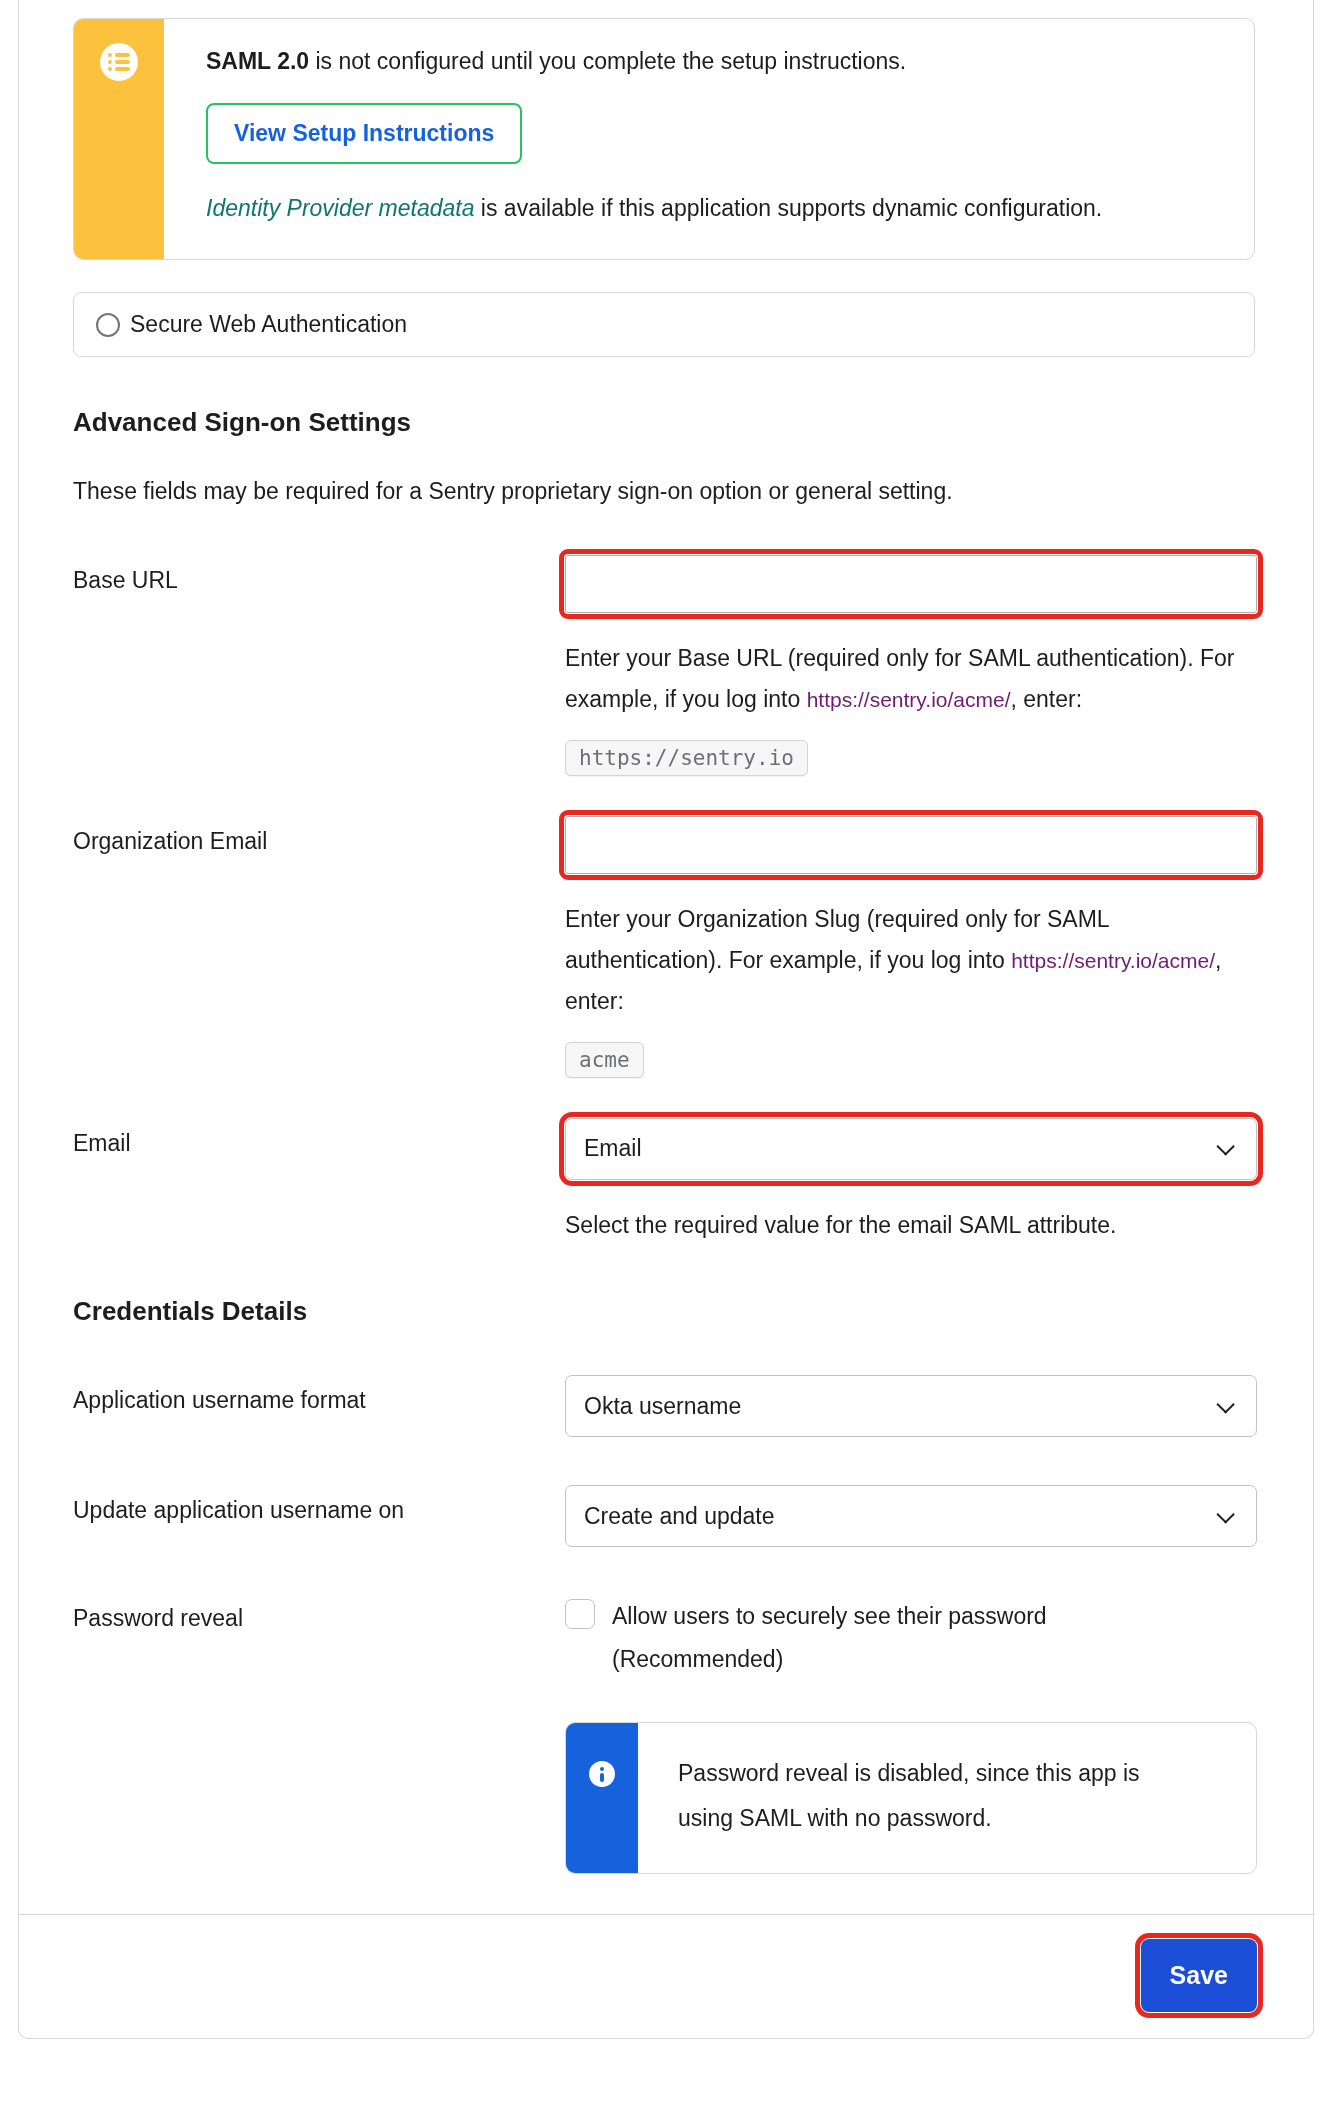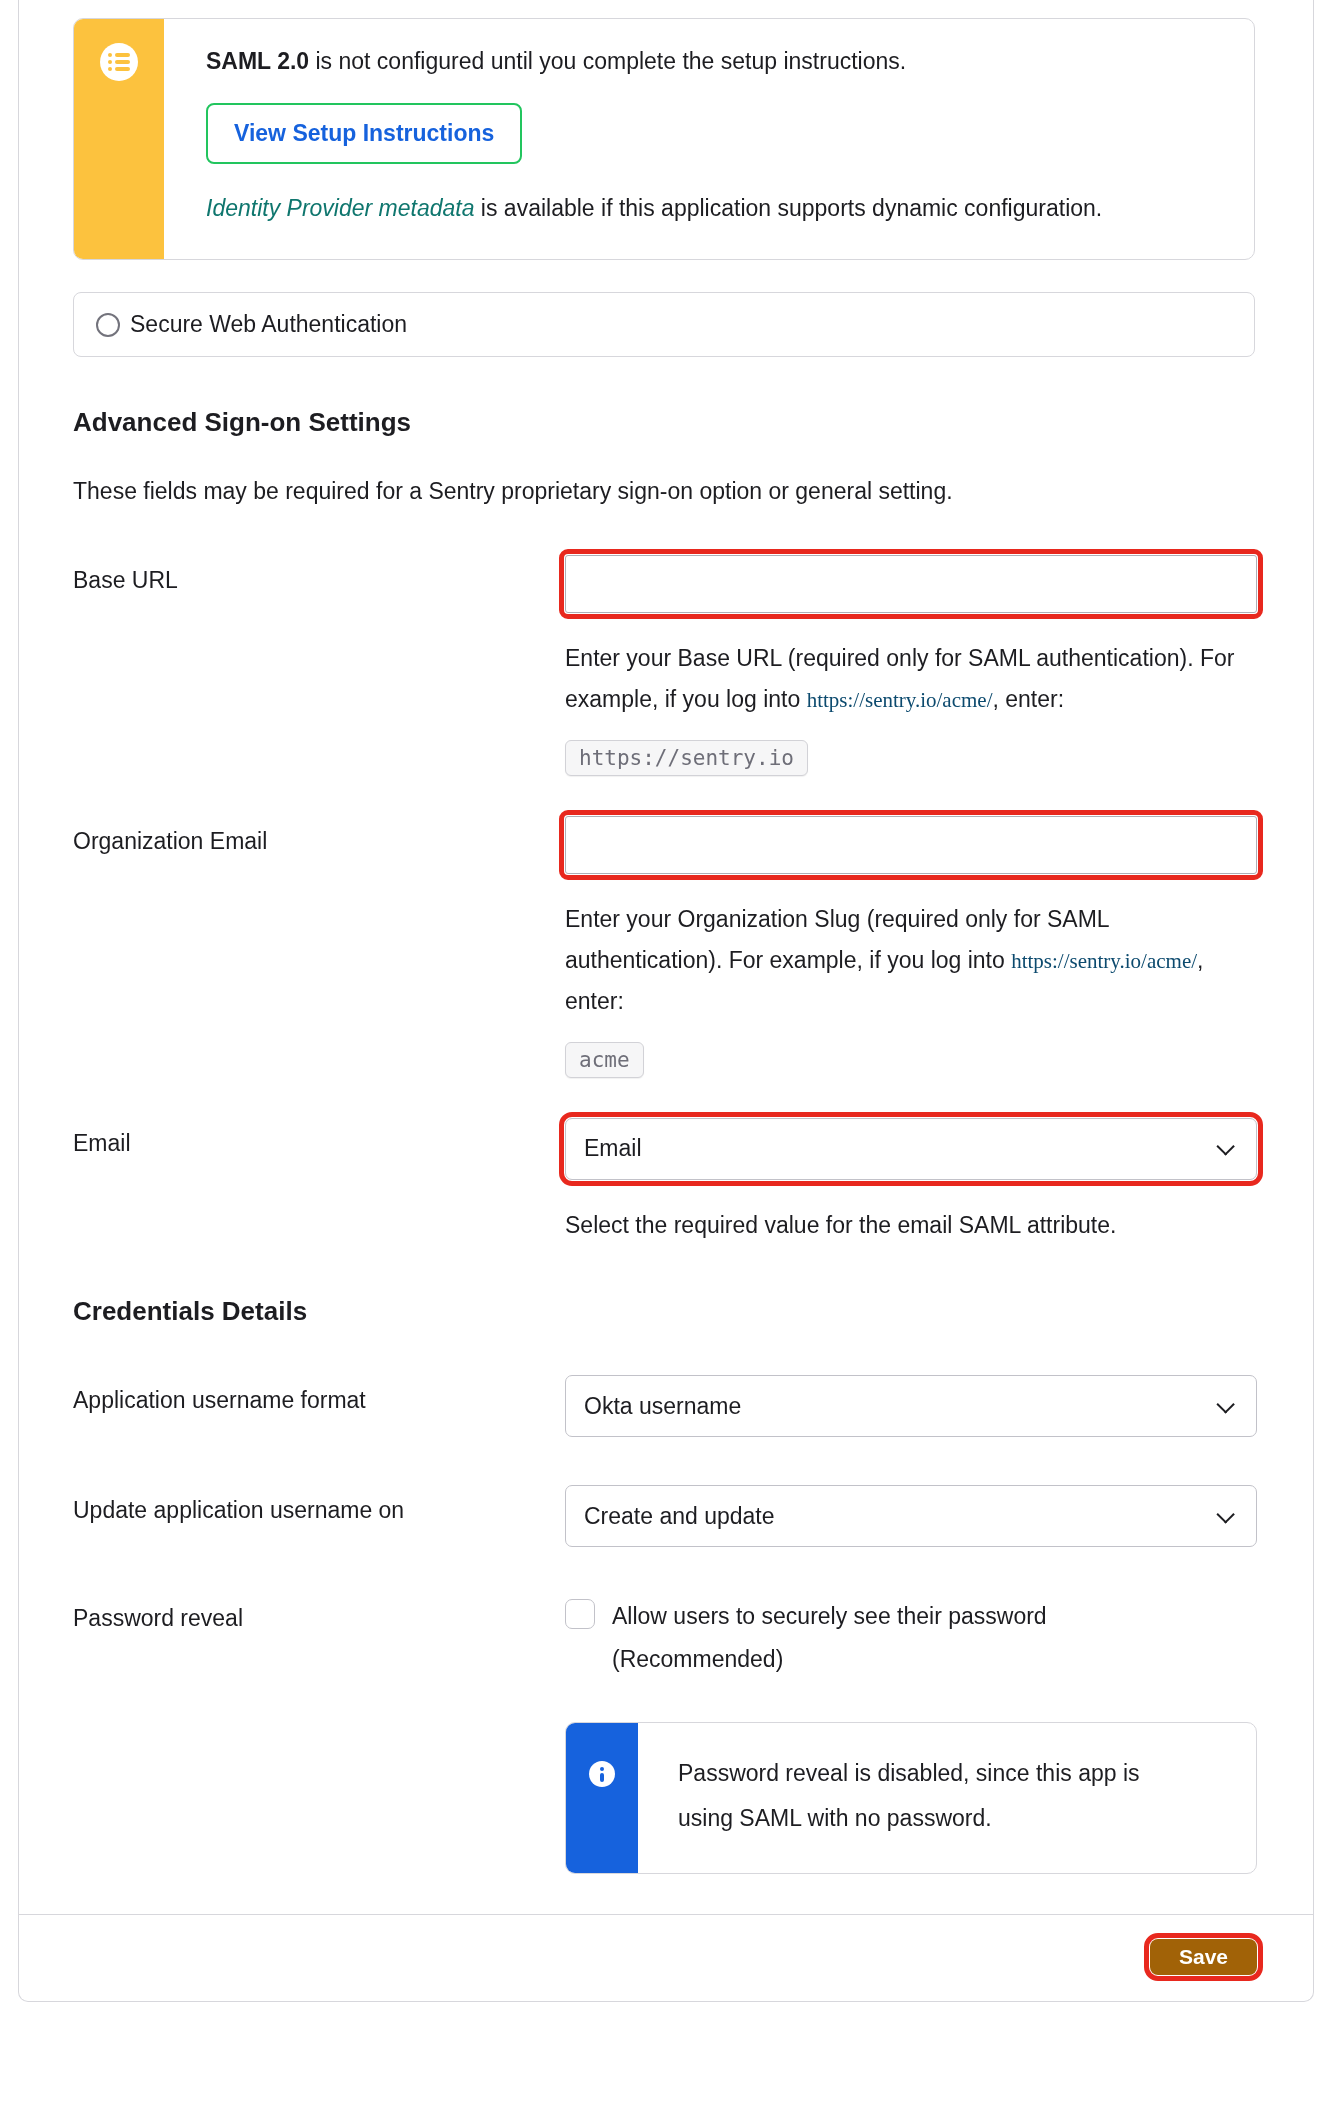--- a/index.html
+++ b/index.html
@@ -102,21 +102,21 @@
     border: 1px solid #aeaeb6;
     border-radius: 3px;
     background: #fff;
     font-family: "Liberation Sans", sans-serif;
     font-size: 23px;
     padding: 0 16px;
     color: #1d1d21;
   }
   .annotated { outline: 5px solid #e8281e; outline-offset: 1px; }
   .help { margin-top: 25px; line-height: 1.8; }
-  .mono { font-family: Liberation Serif, serif; font-size: 21px; color: #0c4a6e; }
+  .mono { font-family: Liberation Sans, sans-serif; font-size: 21px; color: #701a75; }
   .chip {
     display: inline-block;
     margin-top: 19px;
     background: #f6f6f7;
     border: 1px solid #d2d2d7;
     border-radius: 6px;
     padding: 5px 13px;
     font-family: "DejaVu Sans Mono", monospace;
     font-size: 21px;
     color: #6e6e78;
@@ -189,28 +189,28 @@
   .info-body { padding: 28px 40px 32px 40px; line-height: 1.95; max-width: 560px; }
 
   
   .footer {
     border-top: 1px solid #d7d7dc;
     padding: 24px 56px 26px;
     display: flex;
     justify-content: flex-end;
   }
   .save-btn {
-    background: #a16207;
+    background: #1d4ed8;
     color: #ffffff;
     font-family: "Liberation Sans", sans-serif;
-    font-size: 21px;
+    font-size: 25px;
     font-weight: bold;
     border: none;
     border-radius: 8px;
-    padding: 6px 29px;
+    padding: 22px 29px;
     cursor: pointer;
   }
 </style>
 </head>
 <body>
 
 <div class="card">
   <div class="content">
 
     <div class="warning-callout">

